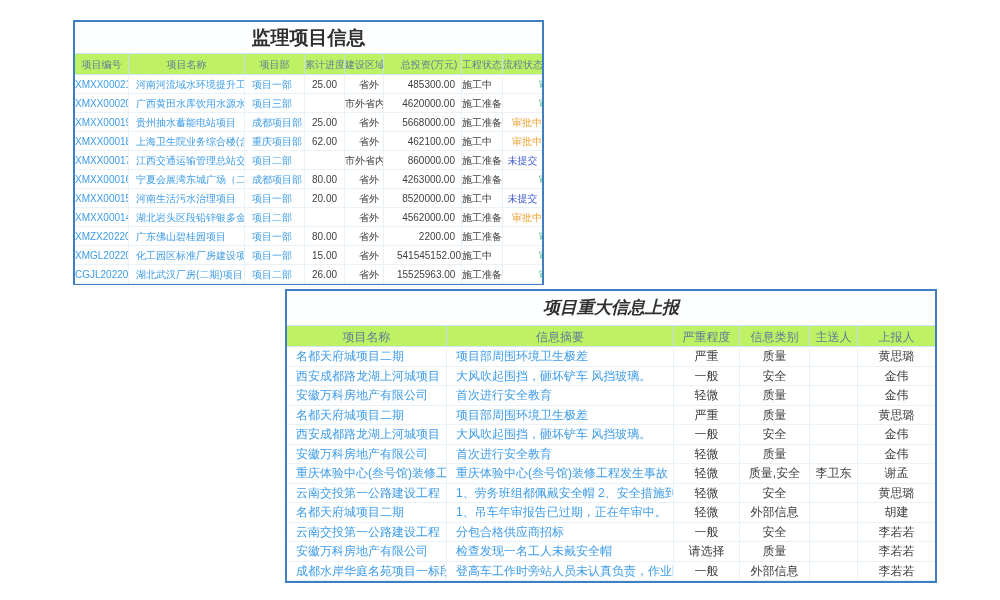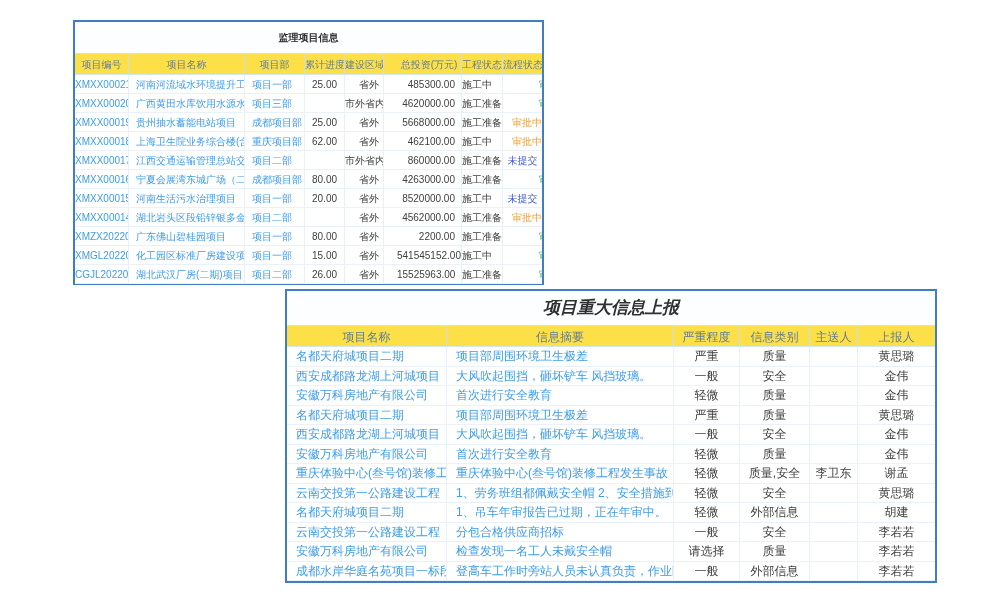--- a/index.html
+++ b/index.html
@@ -2,23 +2,23 @@
 <html><head>
 <meta charset="utf-8">
 <style>
   * { margin:0; padding:0; box-sizing:border-box; }
   html,body { width:1000px; height:600px; background:#ffffff; overflow:hidden;
               font-family:"Liberation Sans","DejaVu Sans",sans-serif; }
   .panel { position:absolute; background:#fdfeff; border:2px solid #3f7ec1; }
   #panel1 { left:73px; top:20px; width:471px; height:265px; }
   #panel2 { left:285px; top:289px; width:652px; height:294px; }
   .tbl-title { text-align:center; font-weight:bold; color:#303030; background:#fcfeff; }
-  #panel1 .tbl-title { font-size:10px; line-height:31px; height:31px; }
+  #panel1 .tbl-title { font-size:19px; line-height:31px; height:31px; }
   #panel2 .tbl-title { font-size:17px; line-height:34px; height:34px;font-style:italic; }
-  .hdr { display:flex; background:#fde047; border-top:1px solid #cfe3f2; border-bottom:1px solid #d3e6f4; }
+  .hdr { display:flex; background:#bef264; border-top:1px solid #cfe3f2; border-bottom:1px solid #d3e6f4; }
   .hdr .cell { color:#5f7d99; text-align:center; }
   #panel1 .hdr { height:22px; }
   #panel2 .hdr { height:22px; }
   .row { display:flex; border-bottom:1px solid #eaf1f8; background:#ffffff; }
   #panel1 .row { height:19px; }
   #panel2 .row { height:19.5px; }
   .cell { white-space:nowrap; overflow:hidden; color:#404040; border-right:1px solid #e9f1f8; }
   .hdr .cell { border-right:1px solid #c9dff0; }
   .cell:last-child, .hdr .cell:last-child { border-right:none; }
   #panel1 .cell { font-size:10px; line-height:19px; }

